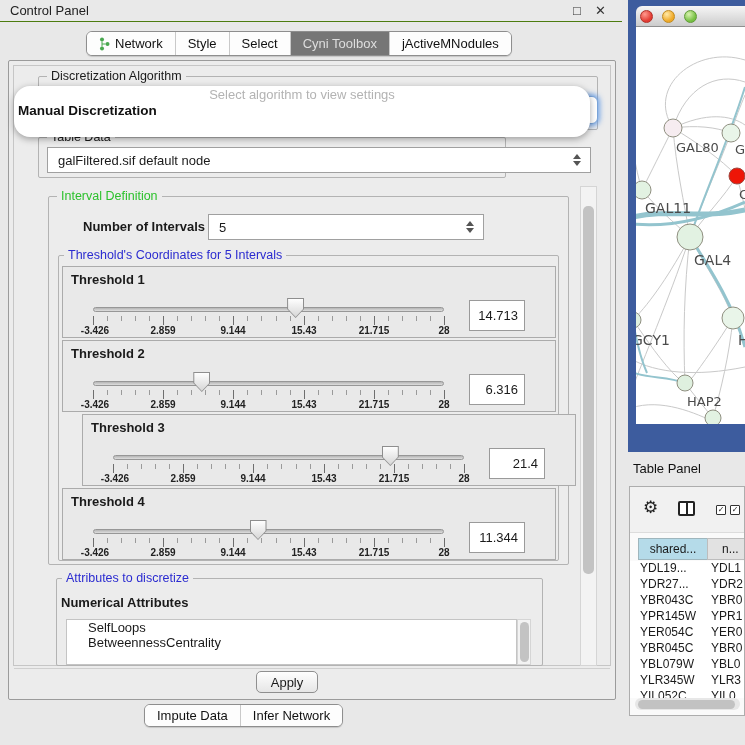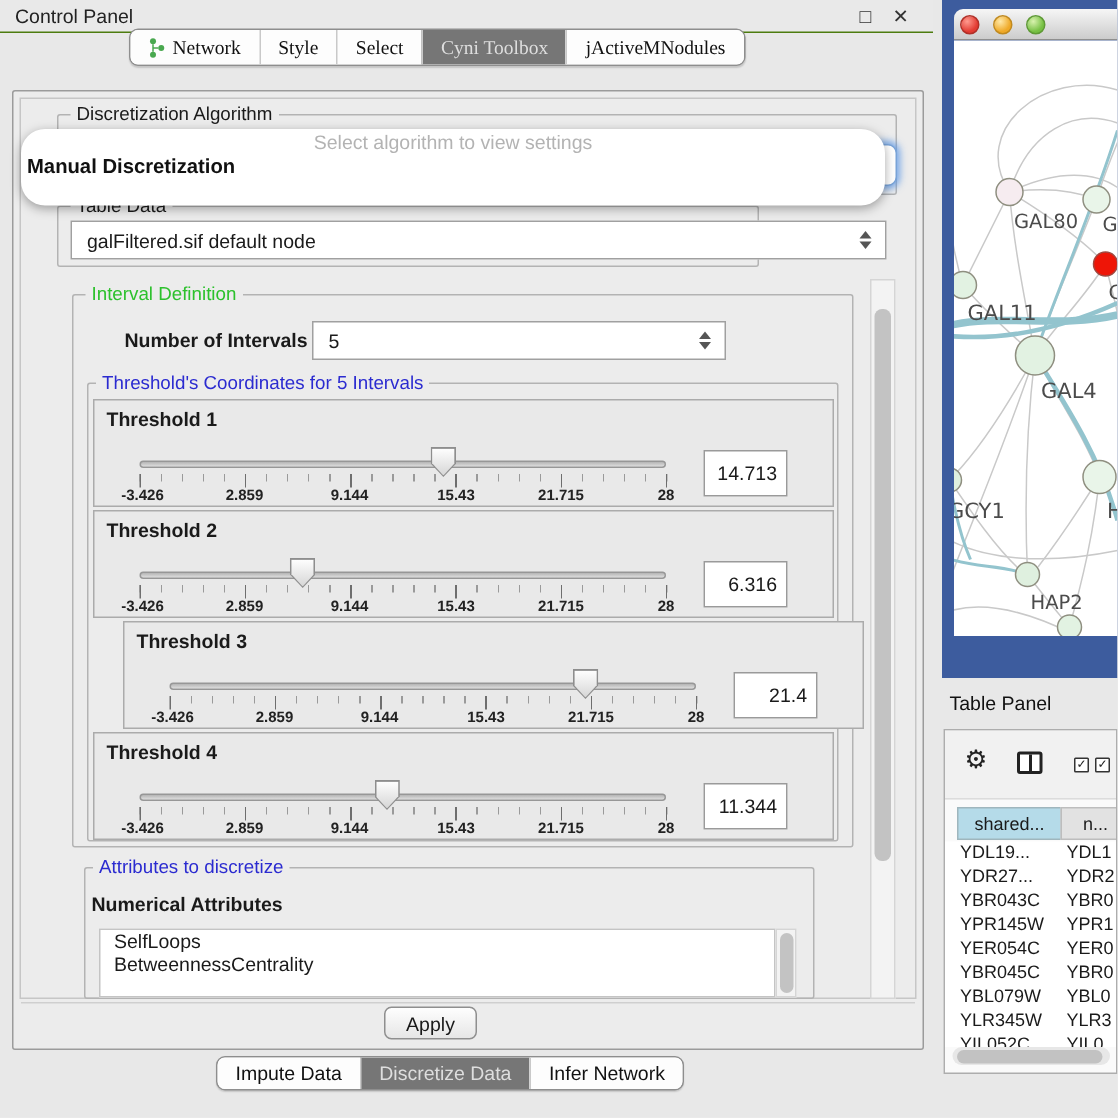--- a/index.html
+++ b/index.html
@@ -90,21 +90,21 @@
 </style>
 </head>
 <body>
 
 <div class="abs titlebar">
   <div class="t">Control Panel</div>
   <div class="wc" style="left:573px;font-weight:normal;">□</div>
   <div class="wc" style="left:595px;">✕</div>
 </div>
 
-<div class="abs tabgroup" style="left:86px; top:19px;font-family:Liberation Serif, serif;">
+<div class="abs tabgroup" style="left:86px; top:31px;">
   <div class="tab">
     <span style="display:inline-flex;">
       <svg width="11" height="14" viewBox="0 0 11 14">
           <circle cx="3" cy="2.5" r="2" fill="#49a84f"></circle>
           <circle cx="3" cy="11.5" r="2" fill="#49a84f"></circle>
           <circle cx="8.5" cy="7" r="2" fill="#49a84f"></circle>
           <path d="M3 4.5 L3 9.5 M3 7 L6.5 7" stroke="#49a84f" stroke-width="1" fill="none"></path>
         </svg>
     </span>
     <span>Network</span>
@@ -214,42 +214,39 @@
   <span class="tl" style="left:381px;">28</span>
   <div class="thumb" style="left: 186.5px;">
       <i></i>
     </div>
   <div class="vbox">11.344</div>
 </div>
 
 <div class="group" style="left:56px; top:578px; width:487px; height:88px;">
   <span class="gtitle blue" style="left:5px;">Attributes to discretize</span>
   <div class="attr-label" style="position:absolute; left:4px; top:16px;">Numerical Attributes</div>
-  <div class="listbox" style="left:9px; top:40px; width:451px; height:46px;">
+  <div class="listbox" style="left:9px; top:40px; width:451px; height:46px;padding-left:12px;">
     <div class="li">SelfLoops</div>
     <div class="li">BetweennessCentrality</div>
   </div>
   <div class="sbar-v" style="left:460px; top:40px; width:14px; height:46px;">
     <div class="th" style="top:2px; width:9px; height:40px;"></div>
   </div>
 </div>
 
 <div class="sbar-v abs" style="left:580px; top:186px; width:17px; height:480px;">
   <div class="th" style="top:19px; width:11px; height:368px;"></div>
 </div>
 
 <div class="divider" style="left:14px; top:668px; width:596px; height:1px;"></div>
 <div class="btn" style="left:256px; top:671px; width:62px; height:22px;">Apply</div>
 
 <div class="abs tabgroup" style="left:144px; top:704px; height:23px;">
   <div class="tab" style="line-height:21px;">
       <span>Impute Data</span>
-    </div>
-  <div class="tab sel" style="line-height:21px;">
-      <span>Discretize Data</span>
     </div>
   <div class="tab" style="line-height:21px;">
       <span>Infer Network</span>
     </div>
 </div>
 
 <div class="abs popup">
   <div class="ph">Select algorithm to view settings</div>
   <div class="it bold">Manual Discretization</div>
 </div>

